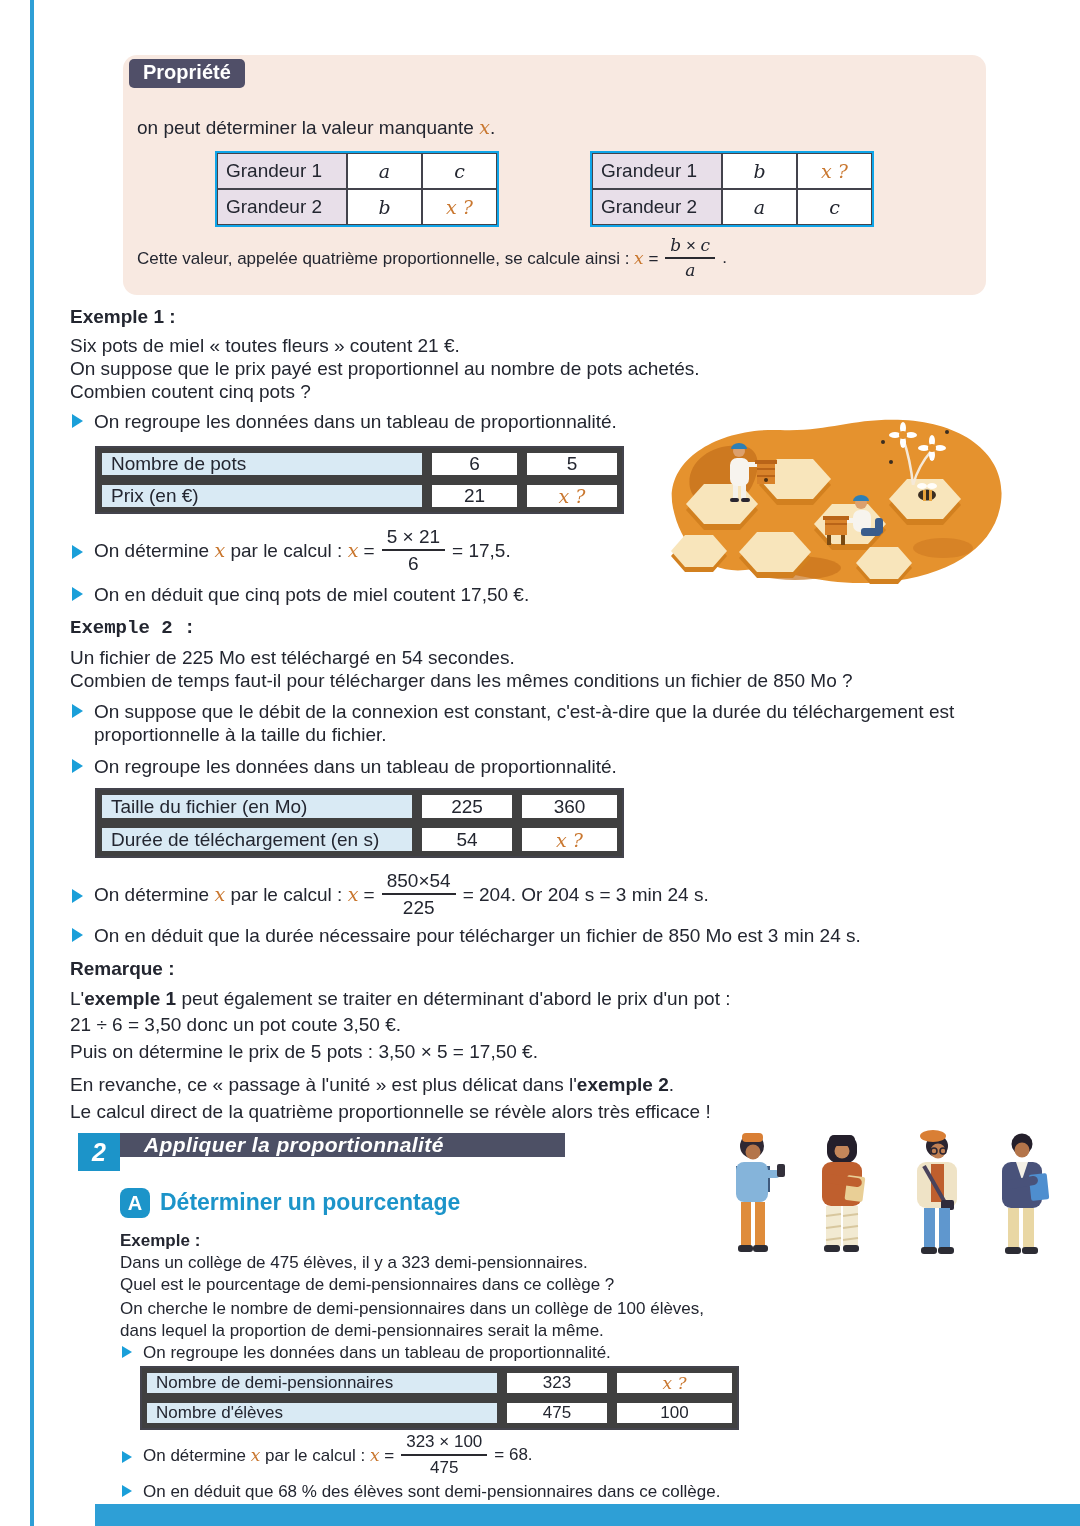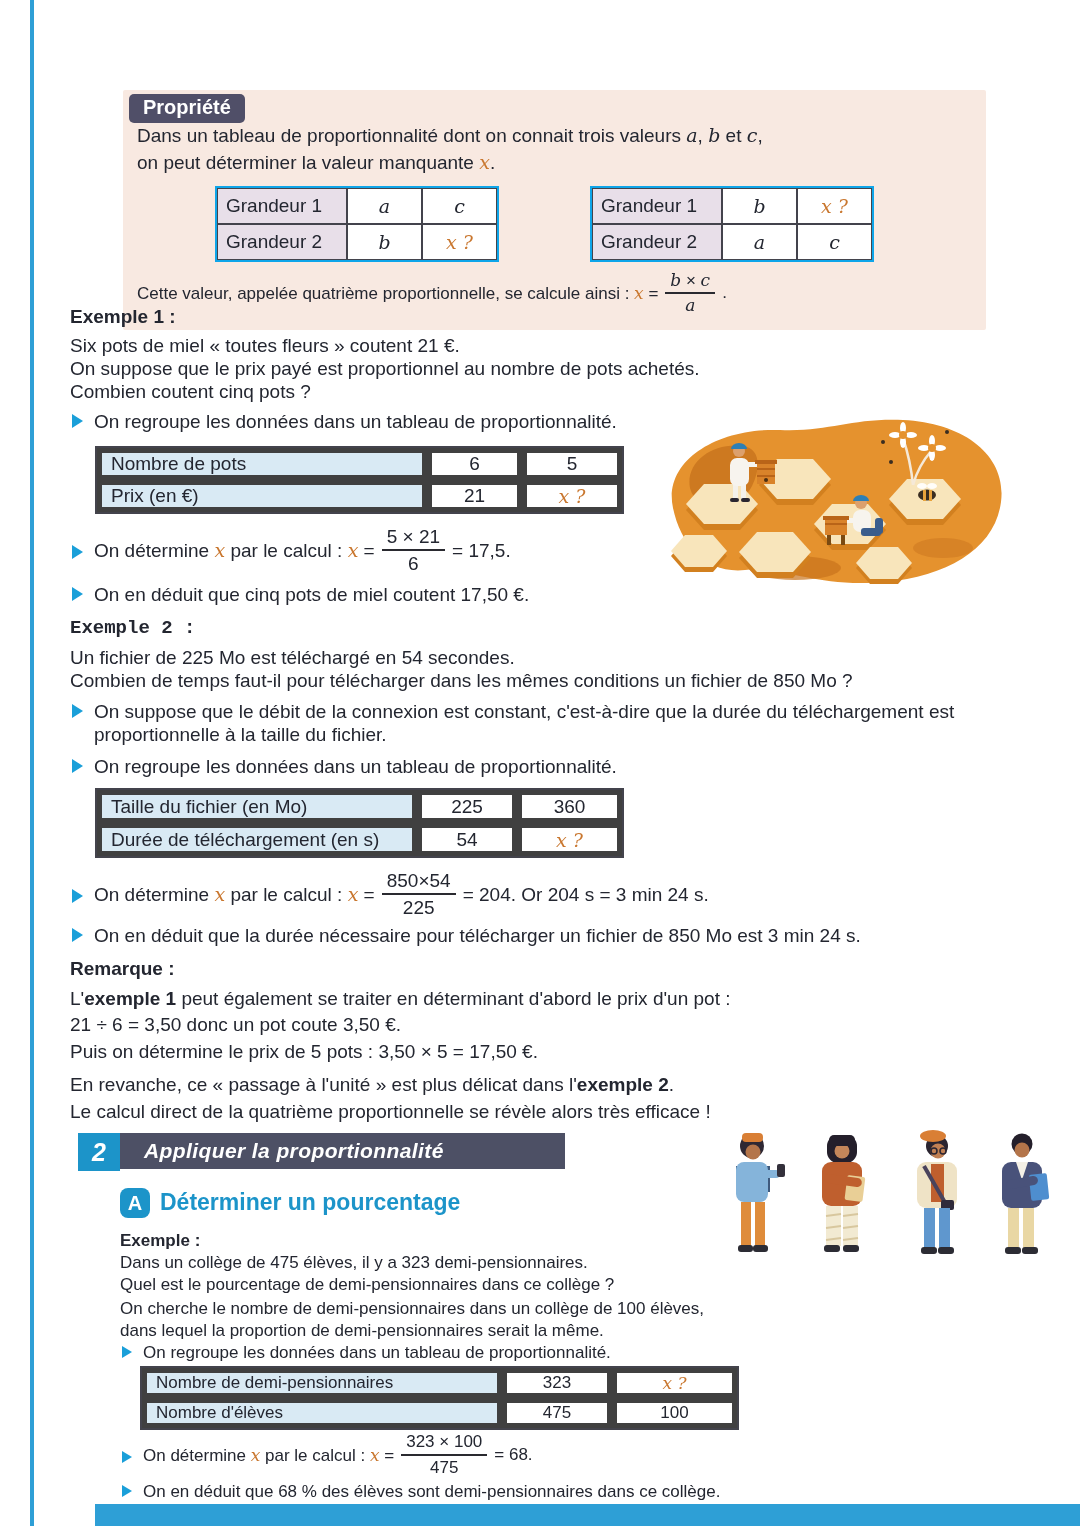--- a/index.html
+++ b/index.html
@@ -14,21 +14,21 @@
   
   .m{font-family:"DejaVu Serif",serif;font-style:italic;}
   .x{font-family:"DejaVu Serif",serif;font-style:italic;color:#c9772f;}
   .b{font-weight:bold;}
   
   .bullet{display:flex;gap:11px;align-items:flex-start;}
   .tri{flex:0 0 auto;width:0;height:0;border-left:11px solid #1a9fd9;
        border-top:7px solid transparent;border-bottom:7px solid transparent;margin-top:4px;}
   .bullet .btxt{font-size:19px;line-height:23px;}
   
-  .prop-box{left:123px;top:55px;width:863px;height:240px;background:#f8e9e1;border-radius:2px;margin-top:35px;}
+  .prop-box{left:123px;top:55px;width:863px;height:240px;background:#f8e9e1;border-radius:14px;}
   .prop-label{position:absolute;left:6px;top:4px;background:#504f68;color:#fff;
     font-weight:bold;font-size:20px;padding:2px 14px 4px 14px;border-radius:5px;}
   
   .gtable{display:grid;grid-template-columns:130px 75px 75px;grid-auto-rows:36px;
     border:2px solid #0ea5e9;background:#ffffff;}
   .gtable .c{border:1px solid #43434c;display:flex;align-items:center;justify-content:center;
     font-size:19px;}
   .gtable .h{justify-content:flex-start;padding-left:8px;background:#e8dfe9;}
   .mv{font-family:"DejaVu Serif",serif;font-style:italic;}
   .xq{font-family:"DejaVu Serif",serif;font-style:italic;color:#c9772f;}
@@ -42,39 +42,38 @@
   .frac{display:inline-flex;flex-direction:column;align-items:center;margin:0 7px;}
   .frac .fn{border-bottom:2px solid #2a2a30;padding:0 5px 1px 5px;}
   .frac .fd{padding:1px 5px 0 5px;}
   .fs19{font-size:17px;}
   .fs17{font-size:17px;}
   .sm .line,.sm .btxt{font-size:17px;line-height:22px;}
   .sm .tri{border-left-width:10px;border-top-width:6px;border-bottom-width:6px;}
   
   .sec-num{left:78px;top:1133px;width:42px;height:38px;background:#1c94c9;color:#fff;
     display:flex;align-items:center;justify-content:center;font-size:25px;font-weight:bold;font-style:italic;}
-  .sec-bar{left:120px;top:1133px;width:445px;height:36px;background:#4d5065;color:#fff;
+  .sec-bar{left:120px;top:1133px;width:445px;height:24px;background:#4d5065;color:#fff;
     display:flex;align-items:center;padding-left:24px;box-sizing:border-box;
     font-size:21px;font-weight:bold;font-style:italic;letter-spacing:0.4px;}
   .sub-badge{left:120px;top:1188px;width:30px;height:30px;background:#1c94c9;color:#fff;border-radius:8px;
     display:flex;align-items:center;justify-content:center;font-size:20px;font-weight:bold;}
   .sub-title{left:160px;top:1189px;font-size:23px;font-weight:bold;color:#1c94c9;}
   
   .edge-line{left:30px;top:0;width:4px;height:1526px;background:#2e9fd6;}
   .bottom-bar{left:95px;top:1504px;width:985px;height:22px;background:#2e9fd6;}
 </style>
 </head>
 <body>
 
 <div class="abs edge-line"></div>
 <div class="abs bottom-bar"></div>
 
 <div class="abs prop-box">
   <div class="prop-label">Propriété</div>
-  <div class="abs line" style="left:14px;top:34px;"><span>Dans un tableau de proportionnalité dont on connait trois valeurs </span><span class="m">a</span><span>, </span><span class="m">b</span><span> et </span><span class="m">c</span><span>,</span></div>
   <div class="abs line" style="left:14px;top:61px;"><span>on peut déterminer la valeur manquante </span><span class="x">x</span><span>.</span></div>
 
   <div class="abs gtable" style="left:92px;top:96px;">
     <div class="c h">Grandeur 1</div>
     <div class="c mv">a</div>
     <div class="c mv">c</div>
     <div class="c h">Grandeur 2</div>
     <div class="c mv">b</div>
     <div class="c xq">x ?</div>
   </div>

